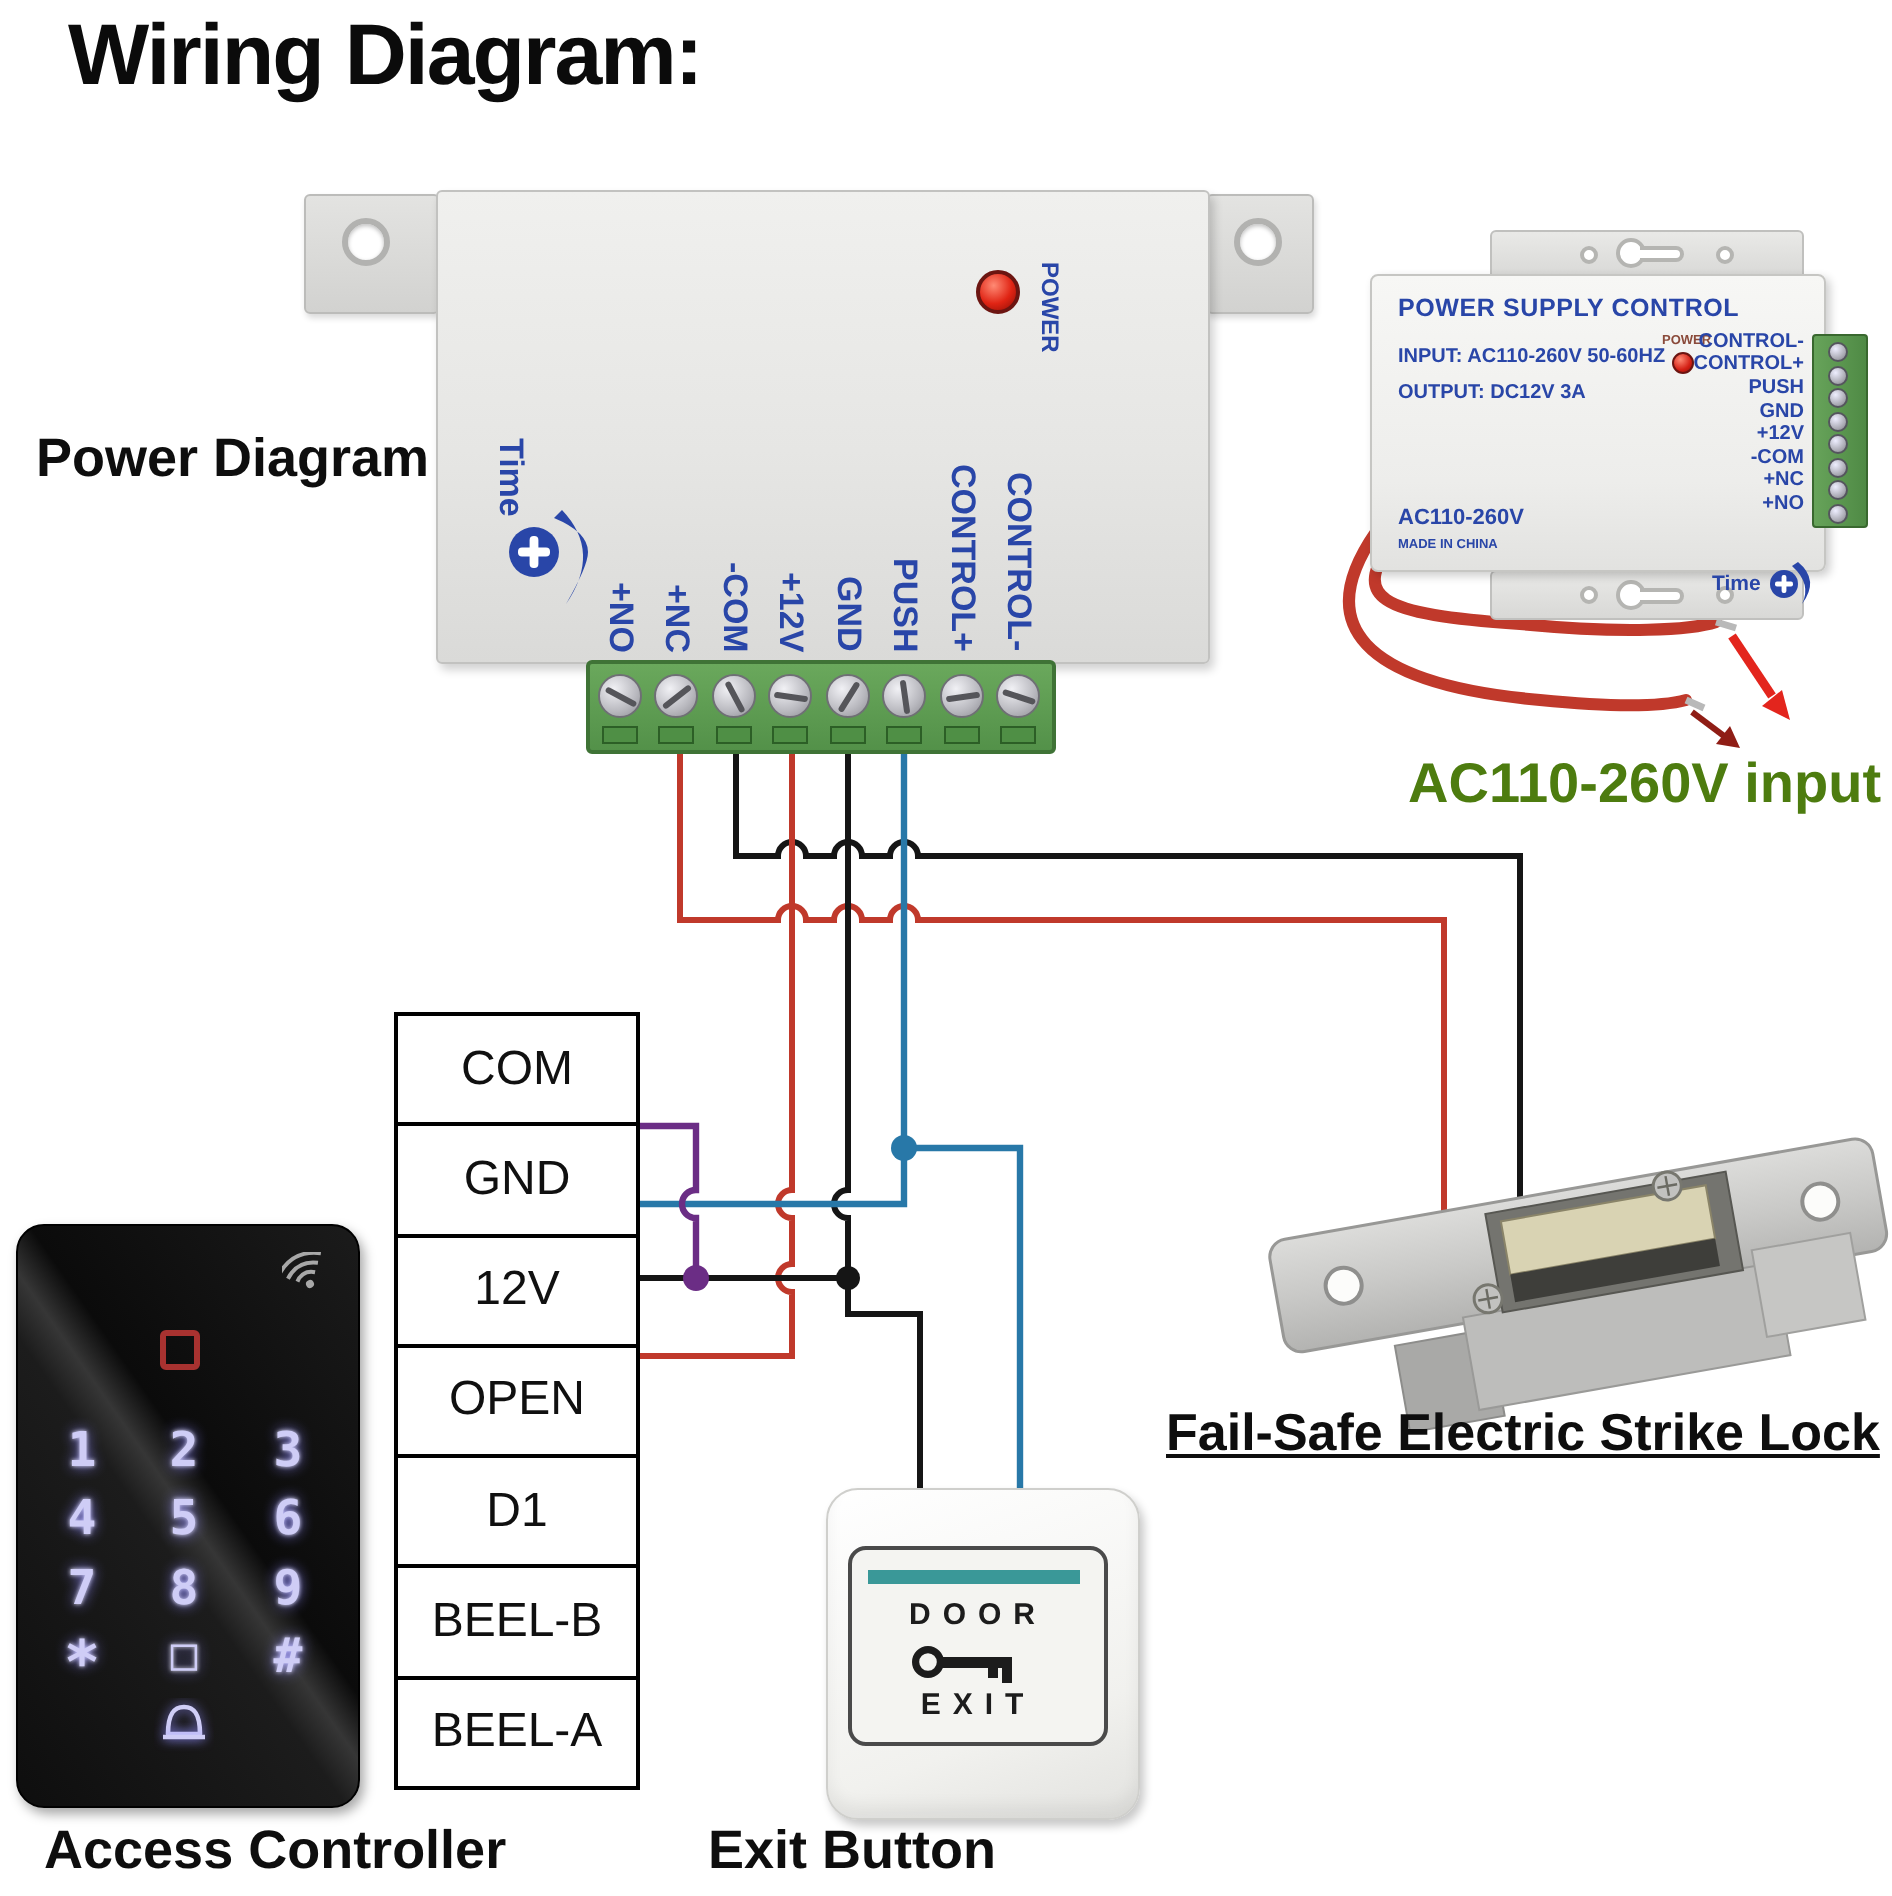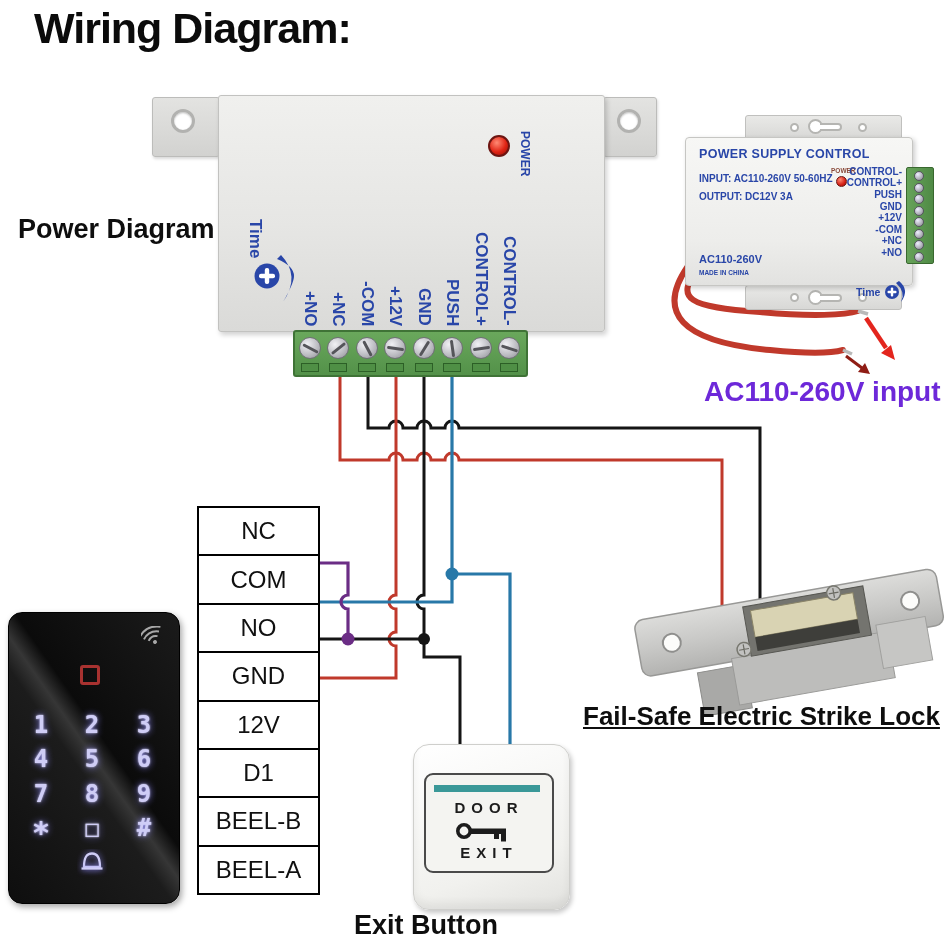--- a/index.html
+++ b/index.html
@@ -43,21 +43,21 @@
   
   .psu2-body{background:linear-gradient(180deg,#f7f7f5,#ededeb 70%,#e2e2e0);border:1px solid #c6c6c3;
              border-radius:4px;box-shadow:2px 2px 5px rgba(0,0,0,.2);}
   .psu2-tab{background:linear-gradient(180deg,#e9e9e7,#d8d8d6);border:1px solid #c0c0be;border-radius:3px;}
   .p2-blue{color:#2946a8;white-space:nowrap;}
   .ctlabel{position:absolute;font-size:10px;font-weight:700;color:#2946a8;white-space:nowrap;transform:translateY(-50%);}
   .gstrip{background:linear-gradient(90deg,#67a35a,#4f8a45);border:1px solid #39682f;border-radius:2px;}
   .gscrew{width:10px;height:10px;border-radius:50%;background:radial-gradient(circle at 35% 30%,#eef,#a9a9b2 65%,#7c7c85);
           border:1px solid #55555e;box-sizing:border-box;}
   .tiny-hole{width:9px;height:9px;border-radius:50%;background:#fff;border:2px solid #b5b5b2;box-sizing:border-box;}
-  .ac-red{font-size:28px;font-weight:600;color:#6d28d9;white-space:nowrap;}
+  .ac-red{font-size:28px;font-weight:600;color:#4d7c0f;white-space:nowrap;}
 </style>
 </head>
 <body>
 
 <div class="canvas">
 
   <div class="abs h1" style="left:18px;top:4px;margin-left:16px;">Wiring Diagram:</div>
 
   <div class="abs psu-ear" style="left:152px;top:97px;width:66px;height:58px;">
     <div class="ear-hole abs" style="left:18px;top:11px;"></div>
@@ -170,25 +170,24 @@
       <rect x="753" y="631" width="104" height="14" fill="#3e3e3a"></rect>
       <circle cx="670" cy="622" r="9" fill="#fcfcfa" stroke="#8f8f8d" stroke-width="2"></circle>
       <circle cx="912" cy="622" r="9" fill="#fcfcfa" stroke="#8f8f8d" stroke-width="2"></circle>
       <circle cx="740" cy="641" r="7" fill="#c2c2c0" stroke="#77776f" stroke-width="1.5"></circle>
       <circle cx="838" cy="601" r="7" fill="#c2c2c0" stroke="#77776f" stroke-width="1.5"></circle>
       <path d="M735,641 h10 M740,636 v10 M833,601 h10 M838,596 v10" stroke="#6b6b63" stroke-width="1.2"></path>
     </g>
   </svg>
 
   <div class="abs term-table" style="left:197px;top:506px;width:119px;height:385px;">
-    <div class="term-row">NC</div>
     <div class="term-row">COM</div>
-    <div class="term-row">NO</div>
     <div class="term-row">GND</div>
     <div class="term-row">12V</div>
+    <div class="term-row">OPEN</div>
     <div class="term-row">D1</div>
     <div class="term-row">BEEL-B</div>
     <div class="term-row">BEEL-A</div>
   </div>
 
   <div class="abs keypad" style="left:8px;top:612px;width:170px;height:290px;">
     <svg class="abs" style="left:132px;top:13px;" width="28" height="24">
       <g transform="rotate(-28 14 16)" stroke="#a8a8a8" stroke-width="2" fill="none">
         <path d="M9,12 Q14,8 19,12"></path>
         <path d="M5.5,8.5 Q14,2.5 22.5,8.5"></path>
@@ -207,20 +206,21 @@
     <span class="abs key" style="left:83px;top:181px;font-size:24px;">8</span>
     <span class="abs key" style="left:135px;top:181px;font-size:24px;">9</span>
     <span class="abs key" style="left:32px;top:219px;font-size:30px;">*</span>
     <span class="abs key" style="left:83px;top:215px;font-size:22px;">□</span>
     <span class="abs key" style="left:135px;top:215px;font-size:24px;">#</span>
     <svg class="abs" style="left:68px;top:236px;" width="30" height="28">
       <path d="M7,18 C7,7 10.5,4.5 15,4.5 C19.5,4.5 23,7 23,18 Z" fill="none" stroke="#cfcdf6" stroke-width="2.3" stroke-linejoin="round" style="filter:drop-shadow(0 0 3px rgba(145,140,255,.9));"></path>
       <path d="M4.5,19.5 L25.5,19.5" stroke="#cfcdf6" stroke-width="2.3" style="filter:drop-shadow(0 0 3px rgba(145,140,255,.9));"></path>
     </svg>
   </div>
+  <div class="abs seclabel" style="left:22px;top:910px;">Access Controller</div>
 
   <div class="abs exit-outer" style="left:413px;top:744px;width:155px;height:164px;">
     <div class="abs exit-inner" style="left:10px;top:28px;width:126px;height:96px;">
       <div class="abs" style="left:8px;top:10px;width:106px;height:7px;background:#3a9898;"></div>
       <div class="abs exit-word" style="left:0;top:24px;width:100%;">DOOR</div>
       <svg class="abs" style="left:28px;top:43px;" width="70" height="26">
         <circle cx="10" cy="13" r="6.2" fill="none" stroke="#1c1c1c" stroke-width="3.6"></circle>
         <rect x="16" y="10.5" width="36" height="5.5" fill="#1c1c1c"></rect>
         <rect x="40" y="15" width="5" height="6" fill="#1c1c1c"></rect>
         <rect x="47" y="15" width="5" height="8.5" fill="#1c1c1c"></rect>

